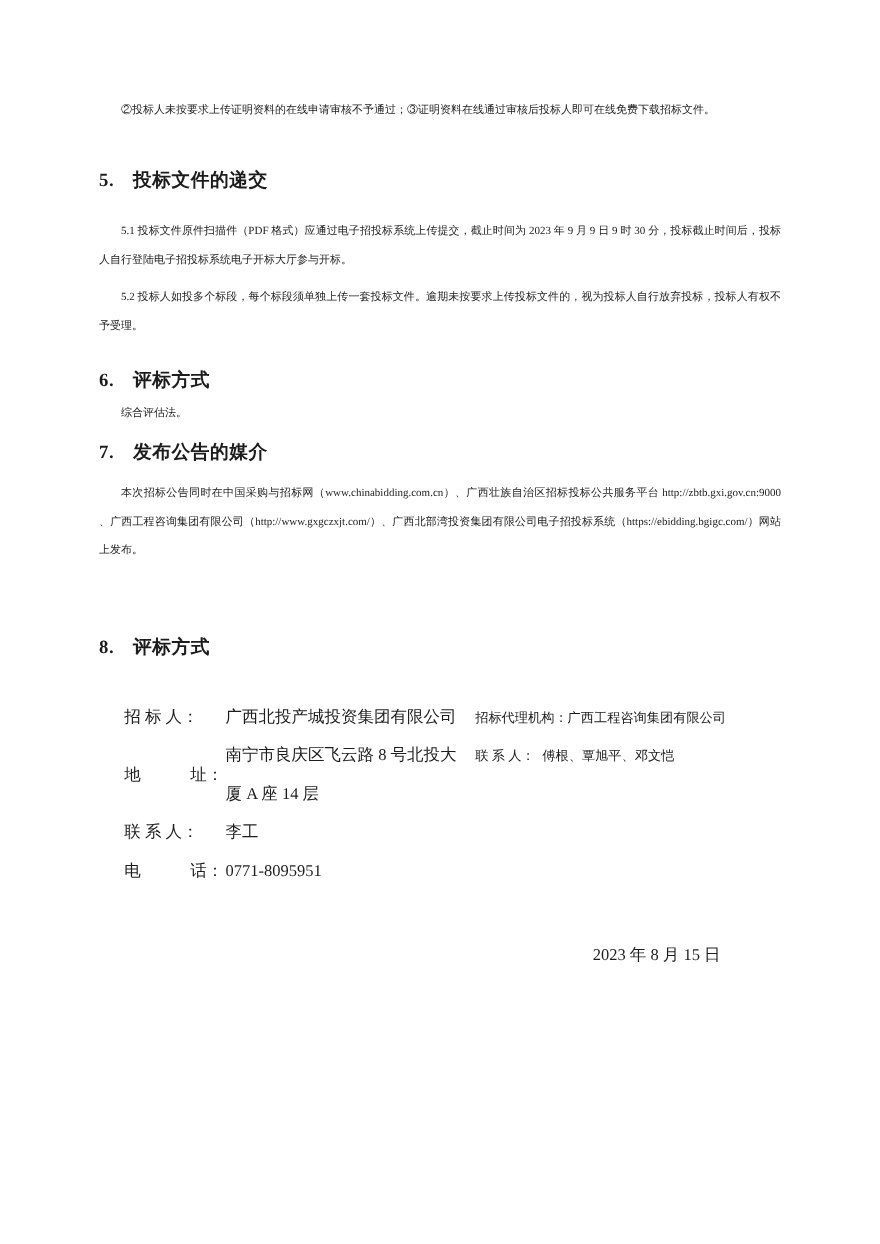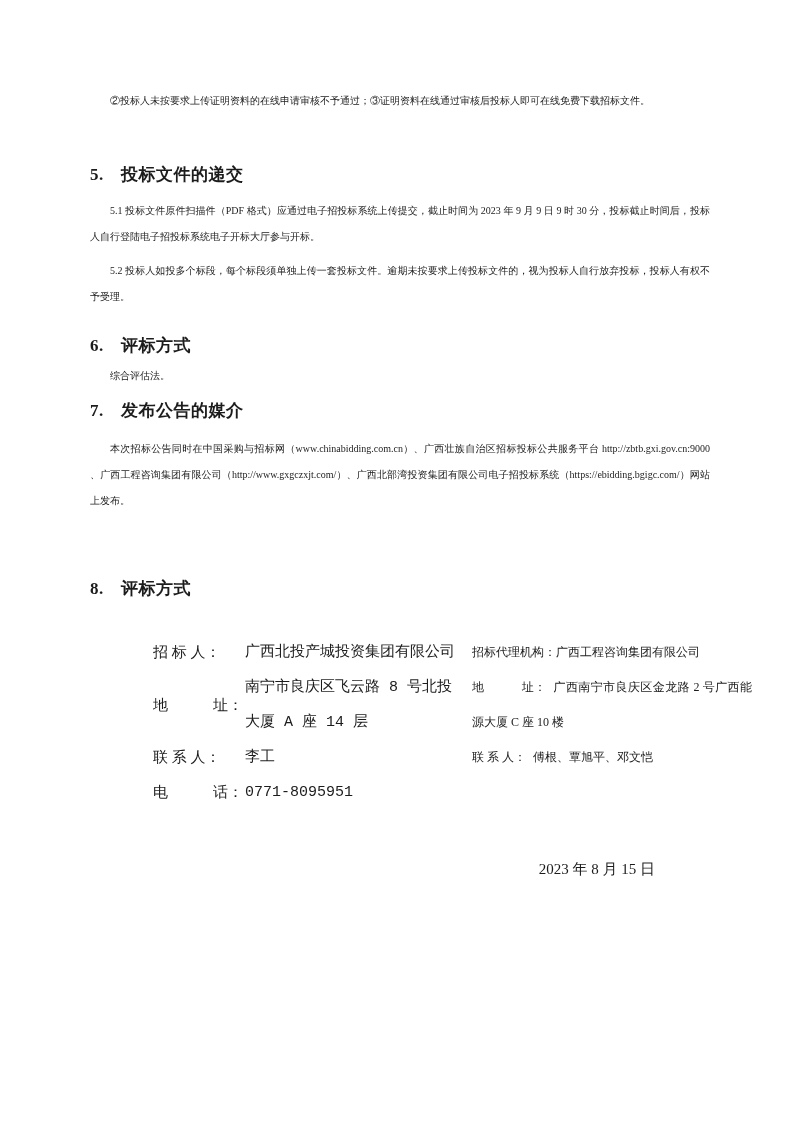--- a/index.html
+++ b/index.html
@@ -24,38 +24,37 @@
   .heading {
     font-size: 17px;
     line-height: 24px;
     font-weight: 700;
     margin: 0;
     letter-spacing: 0.5px;
     white-space: nowrap;
   }
   .heading .h-num { display: inline-block; min-width: 14px; margin-right: 17px; }
   #intro  { left: 90px; top: 88px;  }
-  #h5     { left: 90px; top: 163px; }
+  #h5     { left: 90px; top: 152px; }
   #p51    { left: 90px; top: 198px; }
   #p52    { left: 90px; top: 258px; }
   #h6     { left: 90px; top: 334px; }
   #p6     { left: 90px; top: 363px; }
   #h7     { left: 90px; top: 399px; }
   #p7     { left: 90px; top: 436px; }
   #h8     { left: 90px; top: 577px; }
   #contact { left: 113px; top: 635px; display: flex; }
   .c-left {
     width: 307px;
     font-size: 15px;
     line-height: 35px;
-    margin-left: 40px;
   }
   .c-left .row { display: flex; align-items: center; }
   .c-left .lbl { width: 92px; flex: none; white-space: pre; }
-  .c-left .val { width: 215px; text-align: left; font-family: Liberation Mono, monospace; }
+  .c-left .val { width: 215px; text-align: left; }
   .c-right {
     width: 280px;
     margin-left: 12px;
     font-size: 12px;
     line-height: 35px;
   }
   .c-right p { margin: 0; text-align: justify; }
   .c-right .lbl2 { white-space: pre; }
   .c-right .val2 { margin-left: 7px; }
   .c-right p:first-child .val2 { margin-left: 0; }
@@ -108,23 +107,20 @@
         <span class="lbl">电　　　话：</span>
         <span class="val">0771-8095951</span>
       </div>
     </div>
 
     <div class="c-right">
       <p>
         <span class="lbl2">招标代理机构：</span><span class="val2">广西工程咨询集团有限公司</span>
       </p>
       <p>
-        <span class="lbl2">地　　　址：</span><span class="val2">广西南宁市良庆区金龙路 2 号广西能源大厦 C 座 10 楼</span>
-      </p>
-      <p>
         <span class="lbl2">联 系 人：</span><span class="val2">傅根、覃旭平、邓文恺</span>
       </p>
     </div>
 
   </div>
 
   <p id="date" class="abs">2023 年 8 月 15 日</p>
 
 </div>
 

